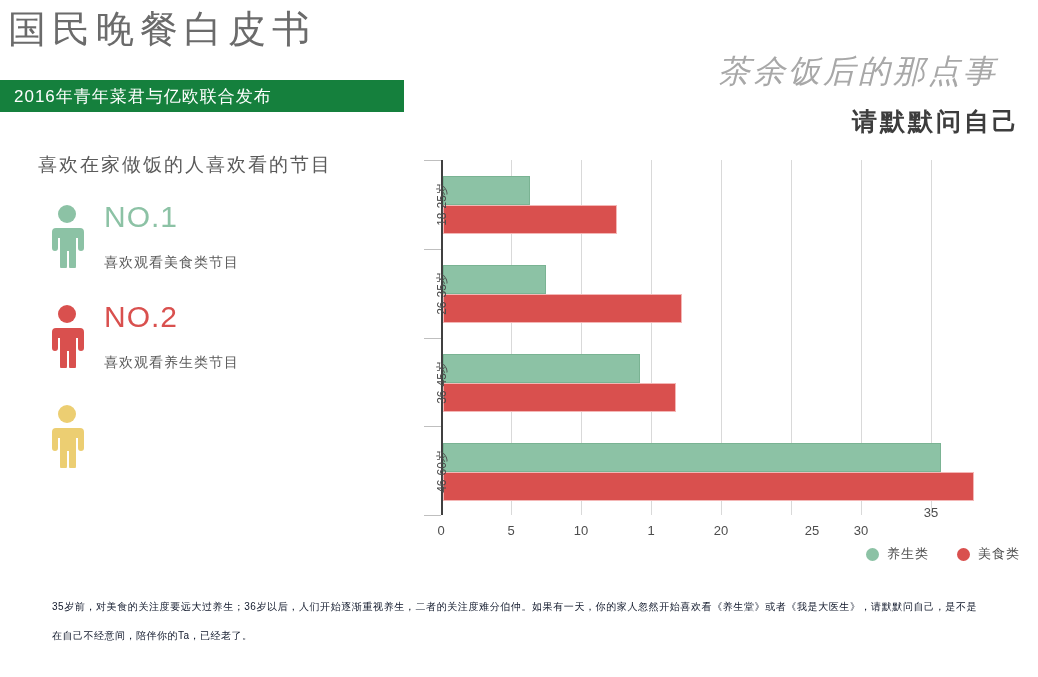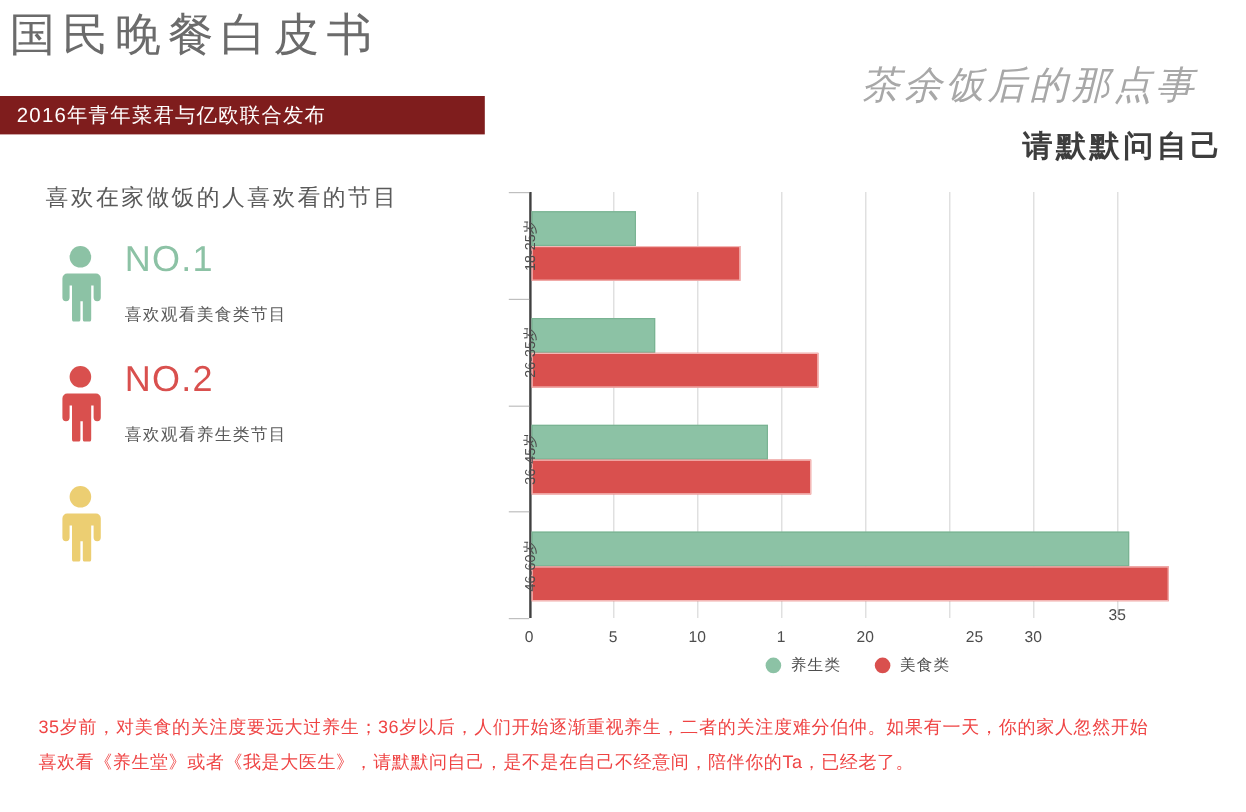--- a/index.html
+++ b/index.html
@@ -27,21 +27,21 @@
     color: #6b6b6b;
     font-family: "DejaVu Serif", "Liberation Serif", serif;
     white-space: nowrap;
   }
   #subtitle-banner {
     position: absolute;
     left: 0;
     top: 80px;
     width: 404px;
     height: 32px;
-    background: #7f1d1d;
+    background: #15803d;
   }
   #subtitle-banner span {
     display: block;
     padding: 5px 0 0 14px;
     font-size: 17px;
     color: #ffffff;
     letter-spacing: 1px;
     white-space: nowrap;
   }
   #tagline-italic {
@@ -171,37 +171,37 @@
     color: #4d4d4d;
     text-align: center;
     width: 30px;
   }
   #legend {
     position: absolute;
     left: 0;
     top: 395px;
     width: 610px;
     display: flex;
-    justify-content: center;
+    justify-content: flex-end;
     gap: 28px;
     align-items: center;
   }
   .legend-item { display: flex; align-items: center; gap: 8px; }
   .legend-dot { width: 13px; height: 13px; border-radius: 50%; }
   .legend-label { font-size: 13px; color: #4d4d4d; letter-spacing: 1px; }
 
   
   #footer-text {
     position: absolute;
-    left: 32px;
+    left: 52px;
     top: 592px;
     width: 925px;
-    font-size: 15px;
+    font-size: 10px;
     line-height: 29px;
-    color: #ef4444;
+    color: #0f172a;
     letter-spacing: 0.5px;
     text-align: justify;
   }
 </style>
 </head>
 <body>
 
 <div id="main-title">国民晚餐白皮书</div>
 
 <div id="subtitle-banner">

